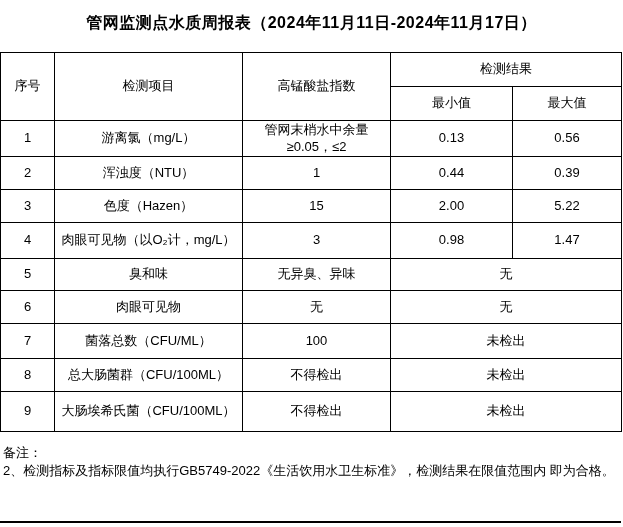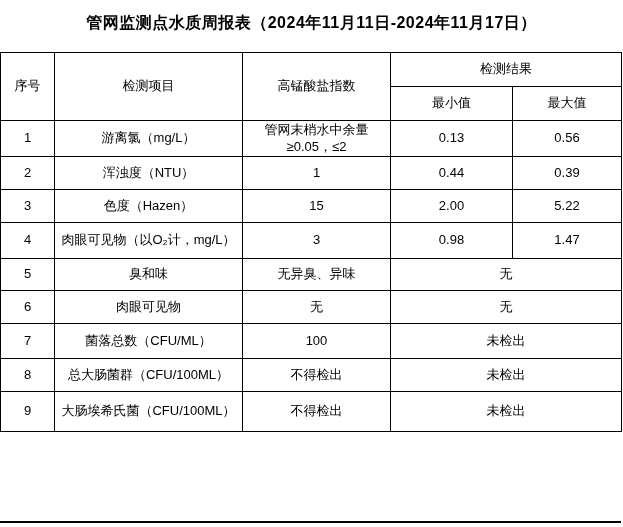--- a/index.html
+++ b/index.html
@@ -142,17 +142,19 @@
       <tr class="r9">
         <td>9</td>
         <td>大肠埃希氏菌（CFU/100ML）</td>
         <td>不得检出</td>
         <td colspan="2">未检出</td>
       </tr>
     </tbody>
   </table>
 
   <div class="notes">
+    <div>备注：</div>
+    <div>2、检测指标及指标限值均执行GB5749-2022《生活饮用水卫生标准》，检测结果在限值范围内 即为合格。</div>
   </div>
 
   <div class="bottom-rule"></div>
 
 </div>
 
 </body></html>

